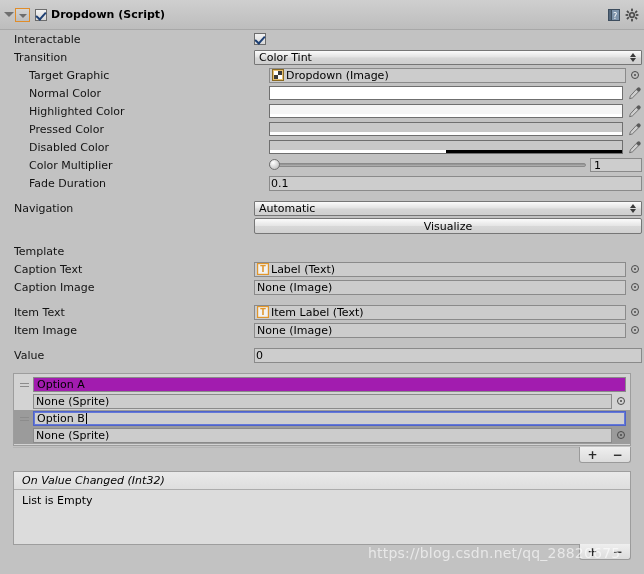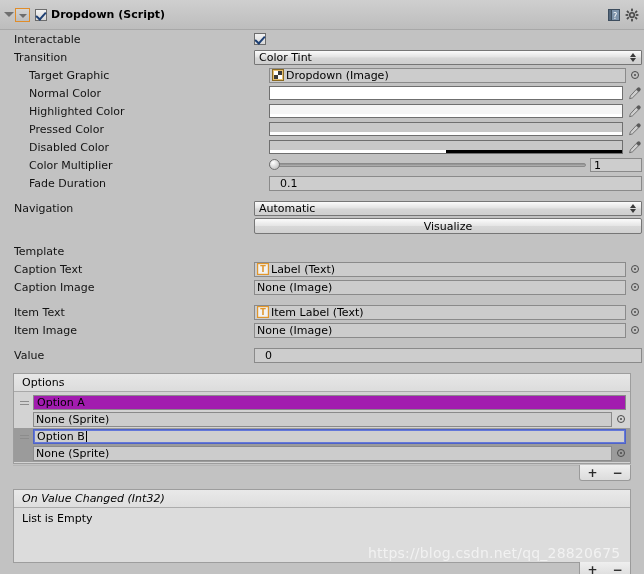--- a/index.html
+++ b/index.html
@@ -268,21 +268,21 @@
   }
 
   
   .textfield {
     flex: 1 1 auto;
     height: 15px;
     background: #cdcdcd;
     border: 1px solid #8a8a8a;
     box-sizing: border-box;
     font-size: 11px;
-    padding: 0 10px;
+    padding: 0 1px;
     display: flex;
     align-items: center;
     min-width: 0;
   }
 
   
   .btnrow { display:flex; align-items:center; height:18px; padding-left:14px; box-sizing:border-box;}
   .btnrow .spacer { width:240px; flex:0 0 auto; }
   .ubutton {
     flex: 1 1 auto;
@@ -670,23 +670,20 @@
 <div class="row">
   <span class="lbl">Value</span>
   <span class="ctl">
     <span class="textfield">0</span>
   </span>
 </div>
 
 <div class="sep" style="height:5px;"></div>
 
 <div class="list-box">
-  <div class="list-header">
-    <span>Options</span>
-  </div>
   <div class="list-body">
 
     <div class="list-elem">
       <div class="elem-line">
         <span class="drag-handle"></span>
         <span class="elem-text">
           <span>Option A</span>
         </span>
       </div>
       <div class="elem-line elem-sprite">

